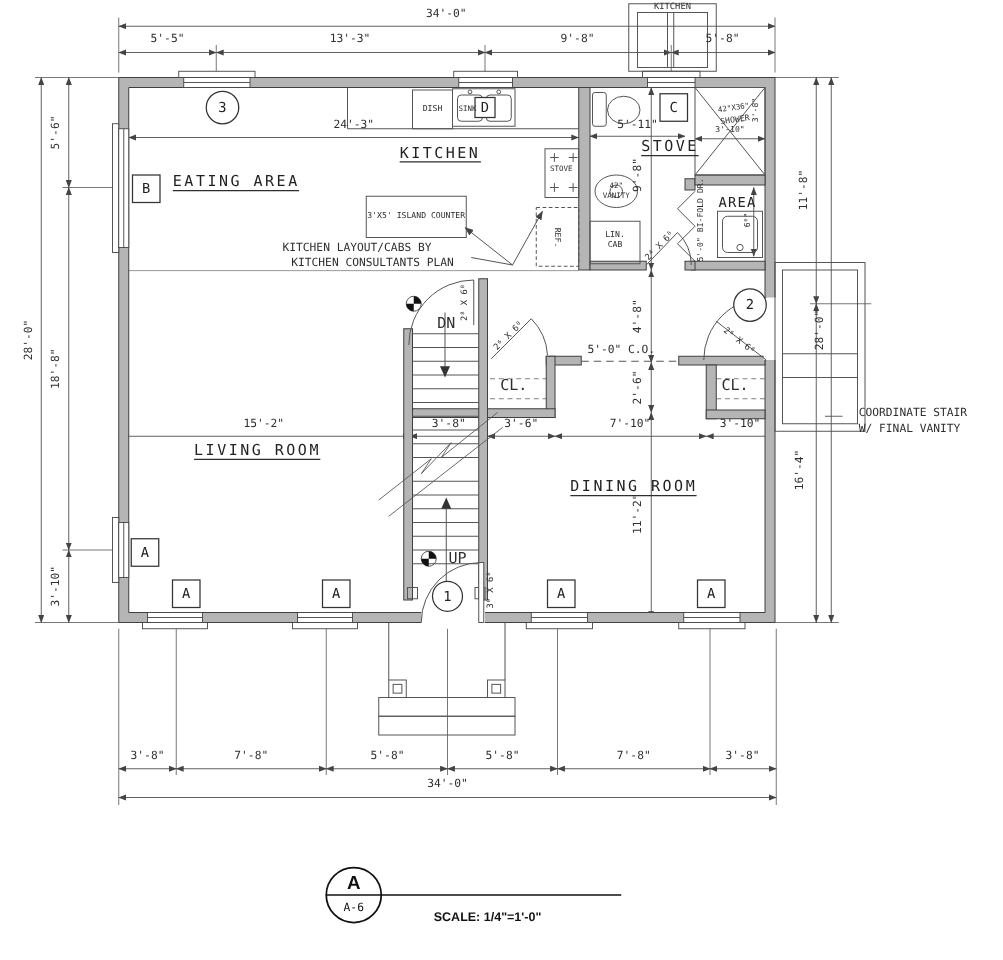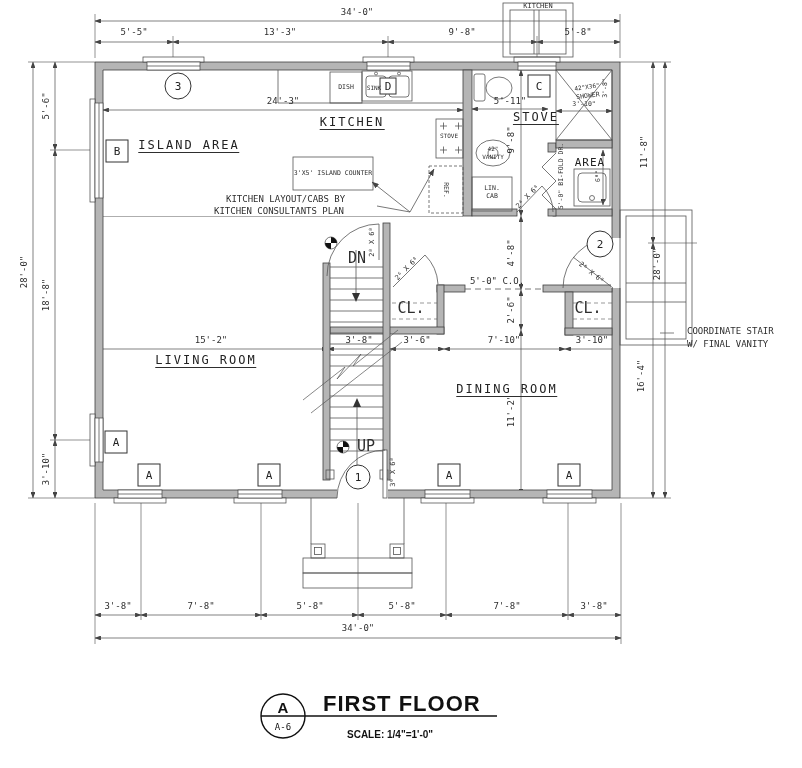--- a/index.html
+++ b/index.html
@@ -2,21 +2,21 @@
 <html><head>
 <meta charset="utf-8">
 <style>
   html,body{margin:0;padding:0;background:#fff;}
   #canvas{position:relative;width:802px;height:768px;background:#fff;overflow:hidden;
           font-family:"DejaVu Sans Mono",monospace;}
   #linework{position:absolute;left:0;top:0;}
   .lbl{position:absolute;white-space:nowrap;color:#2e2e2e;line-height:1;font-size:9px;
        transform:translate(-50%,-50%) rotate(var(--r,0deg));}
   .la{transform:translate(0,-50%) rotate(var(--r,0deg));padding-left:10px;}
-  .s6{font-size:6px;}.s65{font-size:6.5px;}.s7{font-size:7px;}.s10{font-size:15px;}
+  .s6{font-size:6px;}.s65{font-size:6.5px;}.s7{font-size:7px;}.s10{font-size:12px;}
   .mk{font-size:11px;color:#222;}
   .room{font-size:12px;letter-spacing:2px;border-bottom:1.2px solid #2e2e2e;padding-bottom:1px;color:#222;}
   .room2{font-size:11px;letter-spacing:1px;color:#222;}
   .big{font-size:22px;font-weight:700;letter-spacing:1px;color:#111;font-family:"Liberation Sans",sans-serif;}
   .dl{font-size:15px;font-weight:700;color:#111;font-family:"Liberation Sans",sans-serif;}
   .ds{font-size:9px;color:#111;}
   .sc{font-size:10px;font-weight:700;color:#111;font-family:"Liberation Sans",sans-serif;}
 </style>
 </head>
 <body>
@@ -264,33 +264,33 @@
 <div class="lbl" style="left:510px;top:101px">5'-11"</div>
 <div class="lbl" style="left:511px;top:140px;--r:-90deg">9'-8"</div>
 <div class="lbl" style="left:511px;top:253px;--r:-90deg">4'-8"</div>
 <div class="lbl" style="left:511px;top:310px;--r:-90deg">2'-6"</div>
 <div class="lbl" style="left:511px;top:411px;--r:-90deg">11'-2"</div>
 <div class="lbl s65" style="left:584px;top:104px">3'-10"</div>
 <div class="lbl s65" style="left:605px;top:88px;--r:-90deg">3'-8"</div>
 <div class="lbl s65" style="left:598px;top:176px;--r:-90deg">6⁰"</div>
 
 <div class="lbl room" style="left:352px;top:123px">KITCHEN</div>
-<div class="lbl room" style="left:189px;top:146px">ISLAND AREA</div>
+<div class="lbl room" style="left:189px;top:146px">EATING AREA</div>
 <div class="lbl room" style="left:536px;top:118px">STOVE</div>
 <div class="lbl room2" style="left:590px;top:162px">AREA</div>
 <div class="lbl room" style="left:206px;top:361px">LIVING ROOM</div>
 <div class="lbl room" style="left:507px;top:390px">DINING ROOM</div>
 <div class="lbl s10" style="left:411px;top:308px">CL.</div>
 <div class="lbl s10" style="left:588px;top:308px">CL.</div>
 
 <div class="lbl s10" style="left:357px;top:258px">DN</div>
 <div class="lbl s10" style="left:366px;top:446px">UP</div>
 <div class="lbl" style="left:497px;top:281px">5'-0" C.O.</div>
 <div class="lbl la" style="left:216px;top:199px">KITCHEN LAYOUT/CABS BY</div>
-<div class="lbl la" style="left:204px;top:211px">KITCHEN CONSULTANTS PLAN</div>
+<div class="lbl la" style="left:223px;top:211px">KITCHEN CONSULTANTS PLAN</div>
 <div class="lbl la" style="left:677px;top:331px">COORDINATE STAIR</div>
 <div class="lbl la" style="left:677px;top:344px">W/ FINAL VANITY</div>
 <div class="lbl s65" style="left:561px;top:176px;--r:-90deg">5'-0" BI-FOLD DR.</div>
 
 <div class="lbl s65" style="left:346px;top:87px">DISH</div>
 <div class="lbl s6" style="left:374px;top:88px">SINK</div>
 <div class="lbl s6" style="left:449px;top:136px">STOVE</div>
 <div class="lbl s65" style="left:446px;top:190px;--r:90deg">REF.</div>
 <div class="lbl s6" style="left:493px;top:149px">42"</div>
 <div class="lbl s6" style="left:493px;top:157px">VANITY</div>
@@ -313,16 +313,15 @@
 <div class="lbl mk" style="left:116px;top:442px">A</div>
 <div class="lbl mk" style="left:117px;top:151px">B</div>
 <div class="lbl mk" style="left:539px;top:86px">C</div>
 <div class="lbl mk" style="left:388px;top:86px">D</div>
 <div class="lbl mk" style="left:178px;top:86px">3</div>
 <div class="lbl mk" style="left:600px;top:244px">2</div>
 <div class="lbl mk" style="left:358px;top:477px">1</div>
 
 <div class="lbl dl" style="left:283px;top:707px">A</div>
 <div class="lbl ds" style="left:283px;top:727px">A-6</div>
-<div class="lbl big la" style="left:313px;top:704px">FIRST FLOOR</div>
 <div class="lbl sc la" style="left:337px;top:735px">SCALE: 1/4"=1'-0"</div>
 
 </div>
 
 </body></html>

